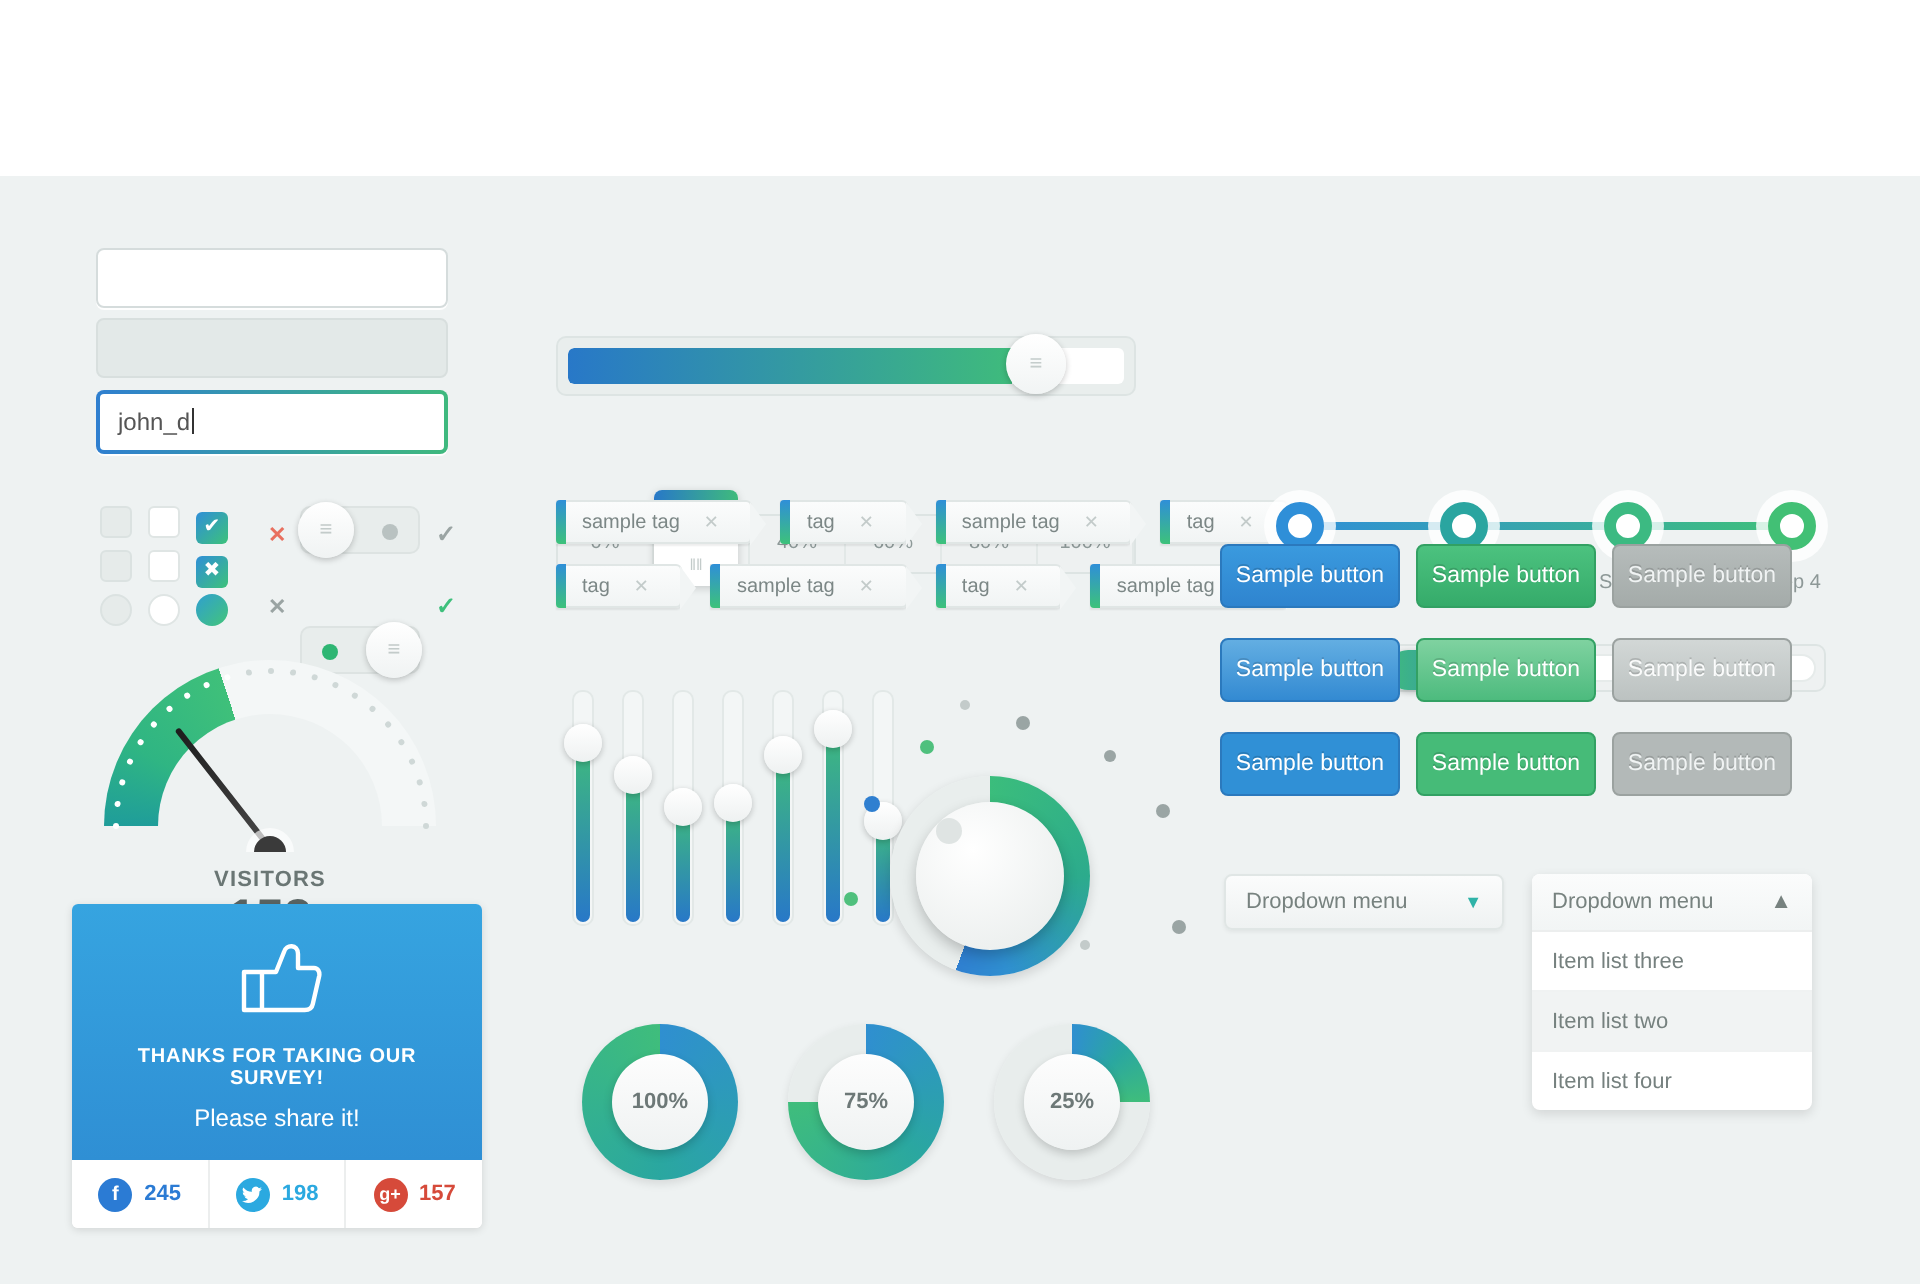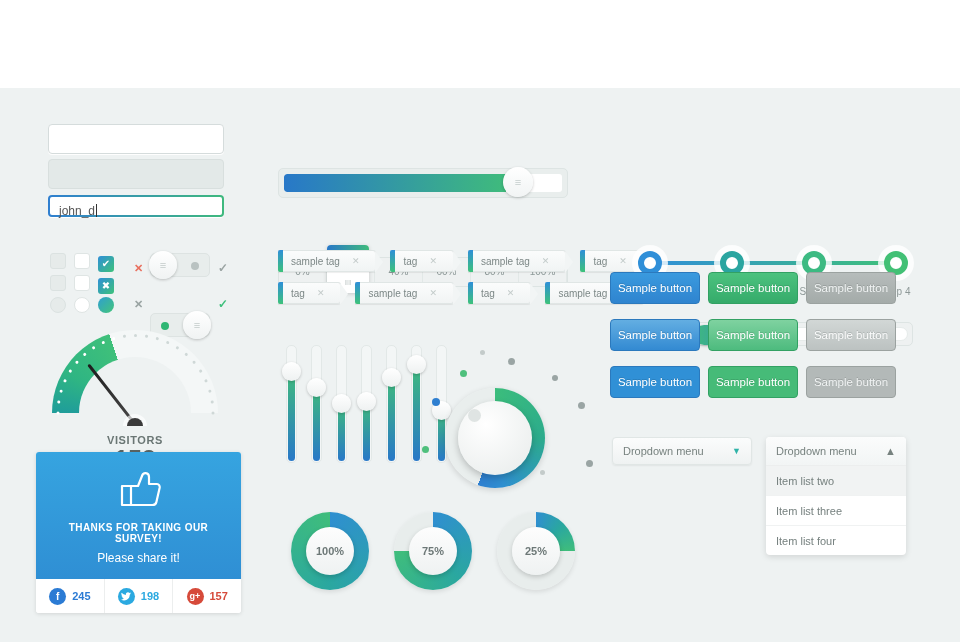--- a/index.html
+++ b/index.html
@@ -22,21 +22,21 @@
     border:1px solid #d5dcdc;background:#fff;
     font-size:12px;color:#555;padding:0 9px;line-height:28px;
     box-shadow:0 1px 0 rgba(255,255,255,.9);
   }
   .inp.disabled{background:#e3e9e8;border-color:#d8dfde;box-shadow:none;}
   .inp.focus{
     border:2px solid transparent;
     background:
       linear-gradient(#fff,#fff) padding-box,
       linear-gradient(90deg,#2f7fd0,#3fb97e) border-box;
-    height:22px;line-height:28px;
+    height:32px;line-height:28px;
   }
   .caret{display:inline-block;width:1px;height:13px;background:#333;
     vertical-align:-2px;margin-left:1px;}
 
   
   .cb{width:16px;height:16px;border-radius:3px;box-sizing:border-box;display:inline-block;}
   .cb.grey{background:#e6ebea;border:1px solid #dbe2e1;}
   .cb.white{background:#fff;border:1px solid #dfe5e4;}
   .cb.blue{background:linear-gradient(135deg,#2f8fd8,#3dc27a);color:#fff;
     font-size:10px;text-align:center;line-height:16px;border:none;}
@@ -502,17 +502,17 @@
   <span>Dropdown menu</span>
   <span class="chev">▼</span>
 </div>
 
 <div class="abs ddopen" style="left:766px;top:437px;">
   <div class="hd">
     <span>Dropdown menu</span>
     <span class="chev">▲</span>
   </div>
   <div id="dd-items">
+      <div class="it">Item list three</div>
       <div class="it sel">Item list two</div>
-      <div class="it">Item list three</div>
       <div class="it">Item list four</div>
     </div>
 </div>
 
 </body></html>

